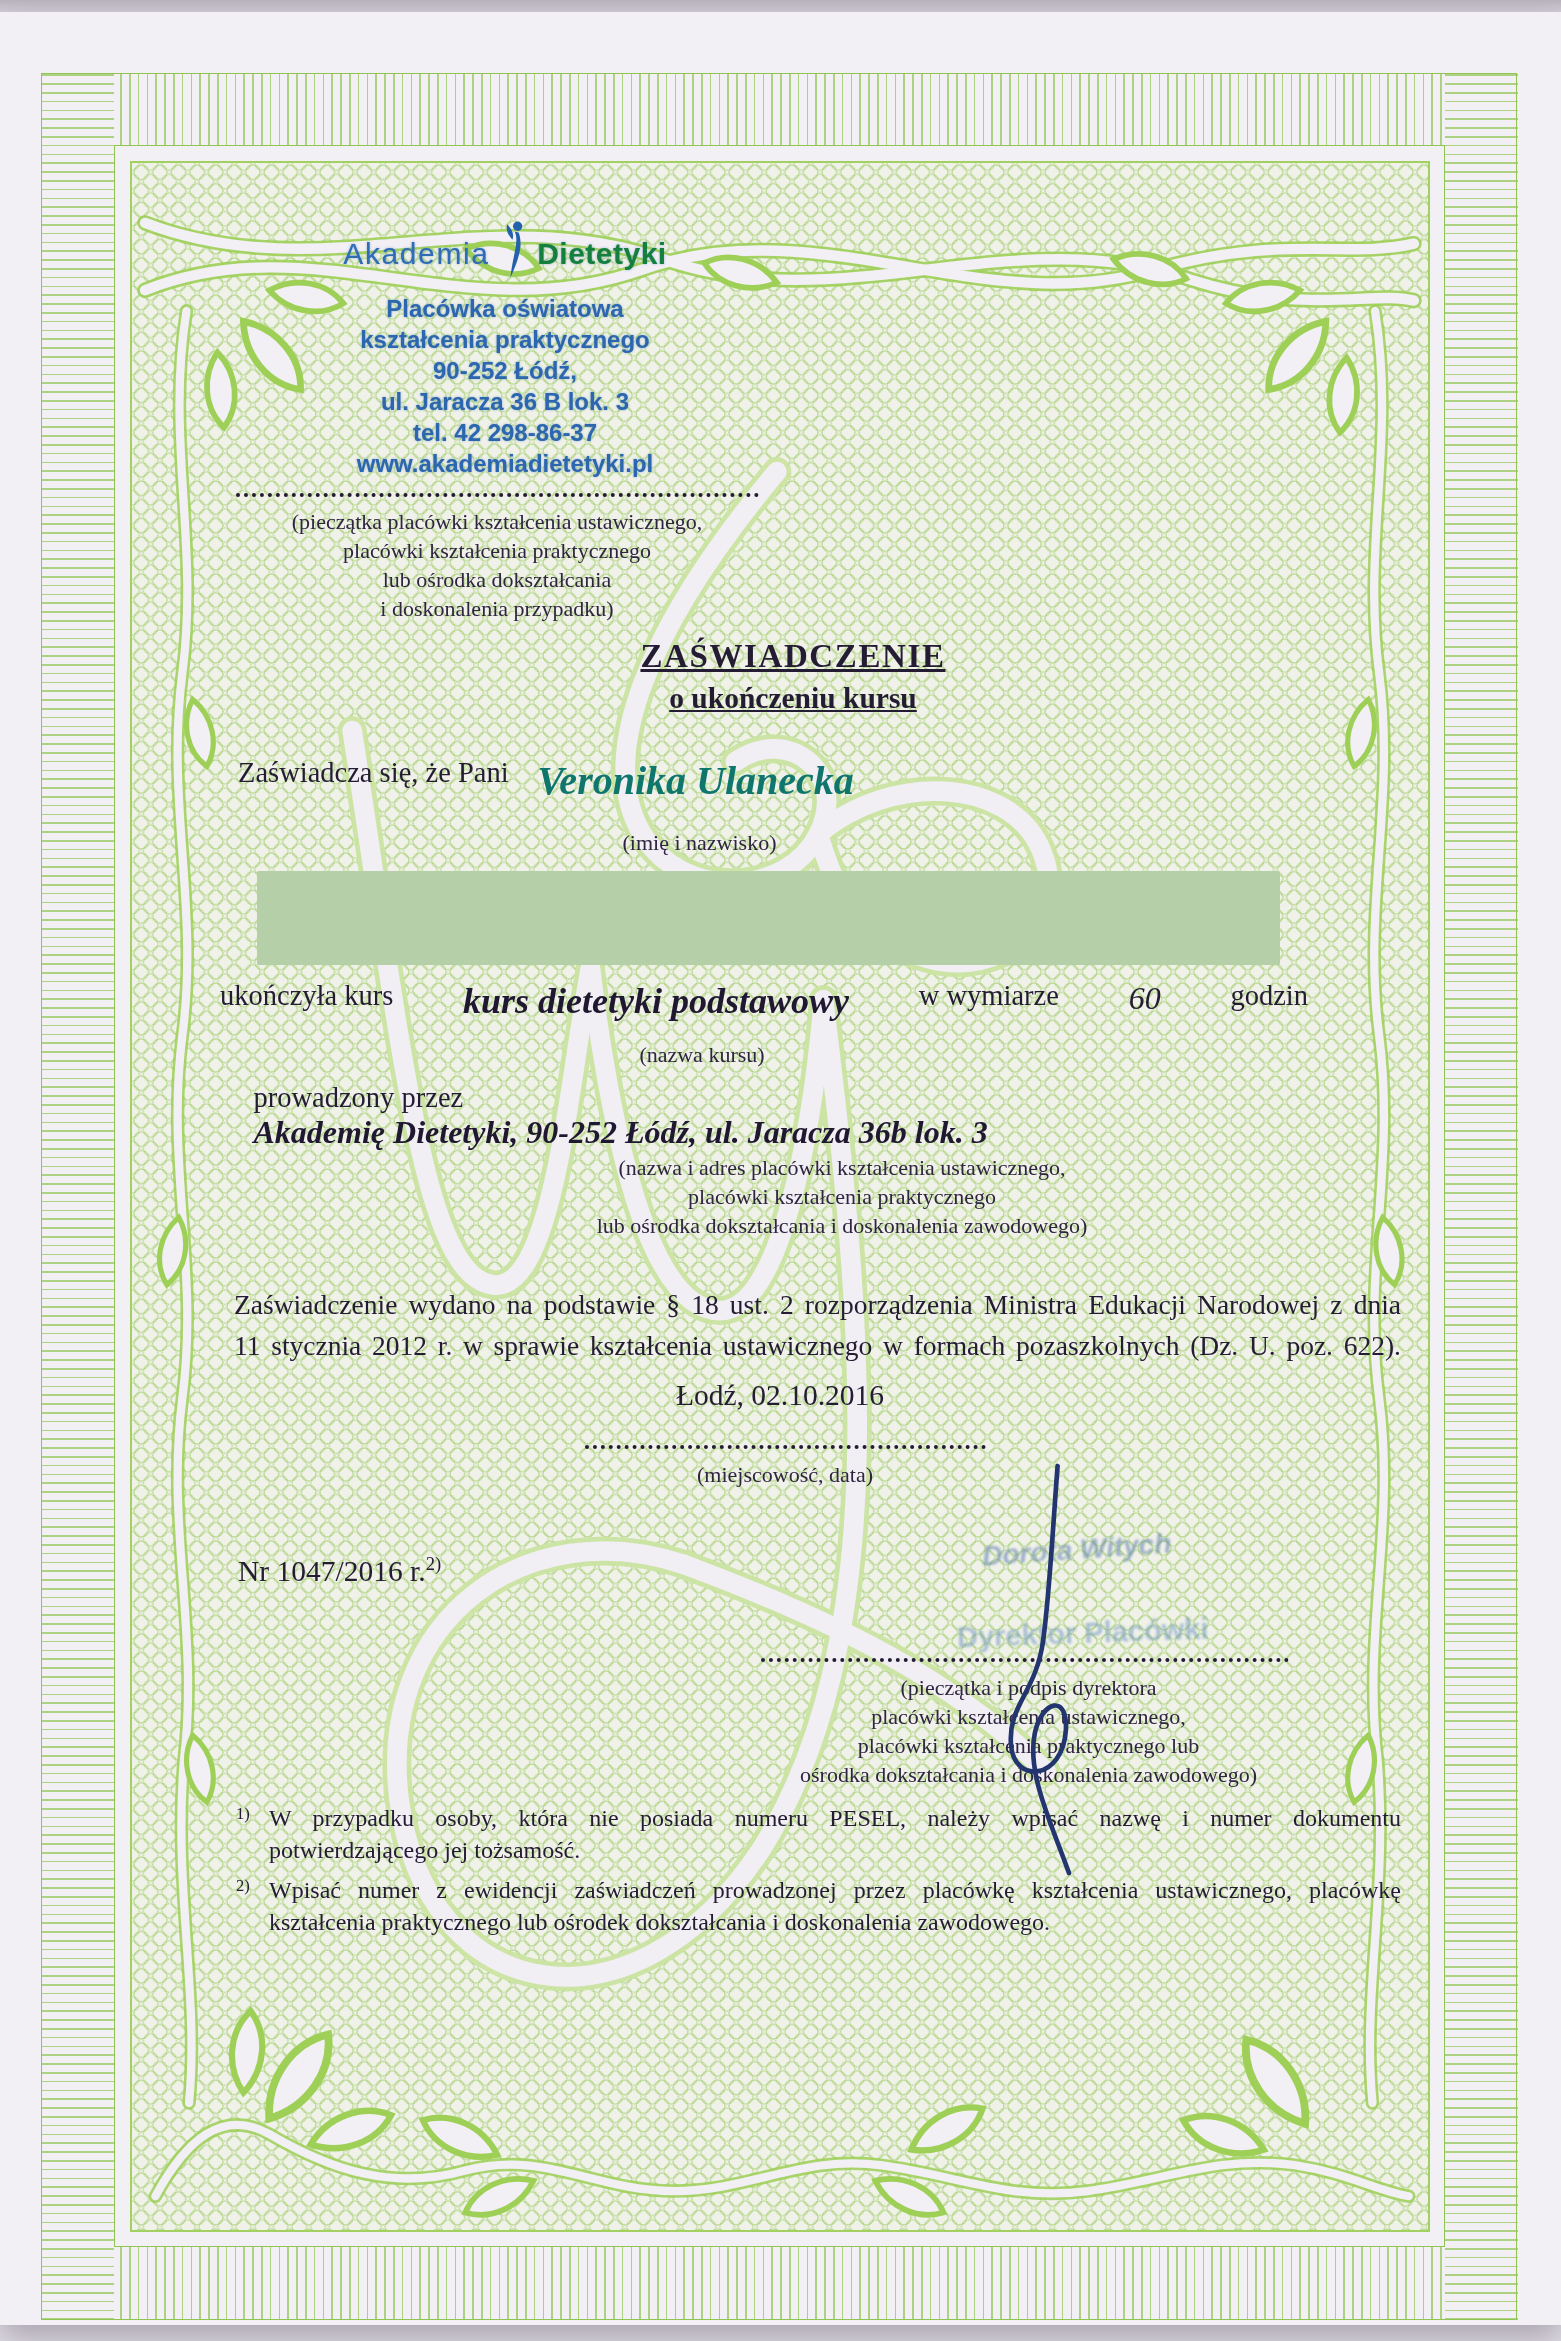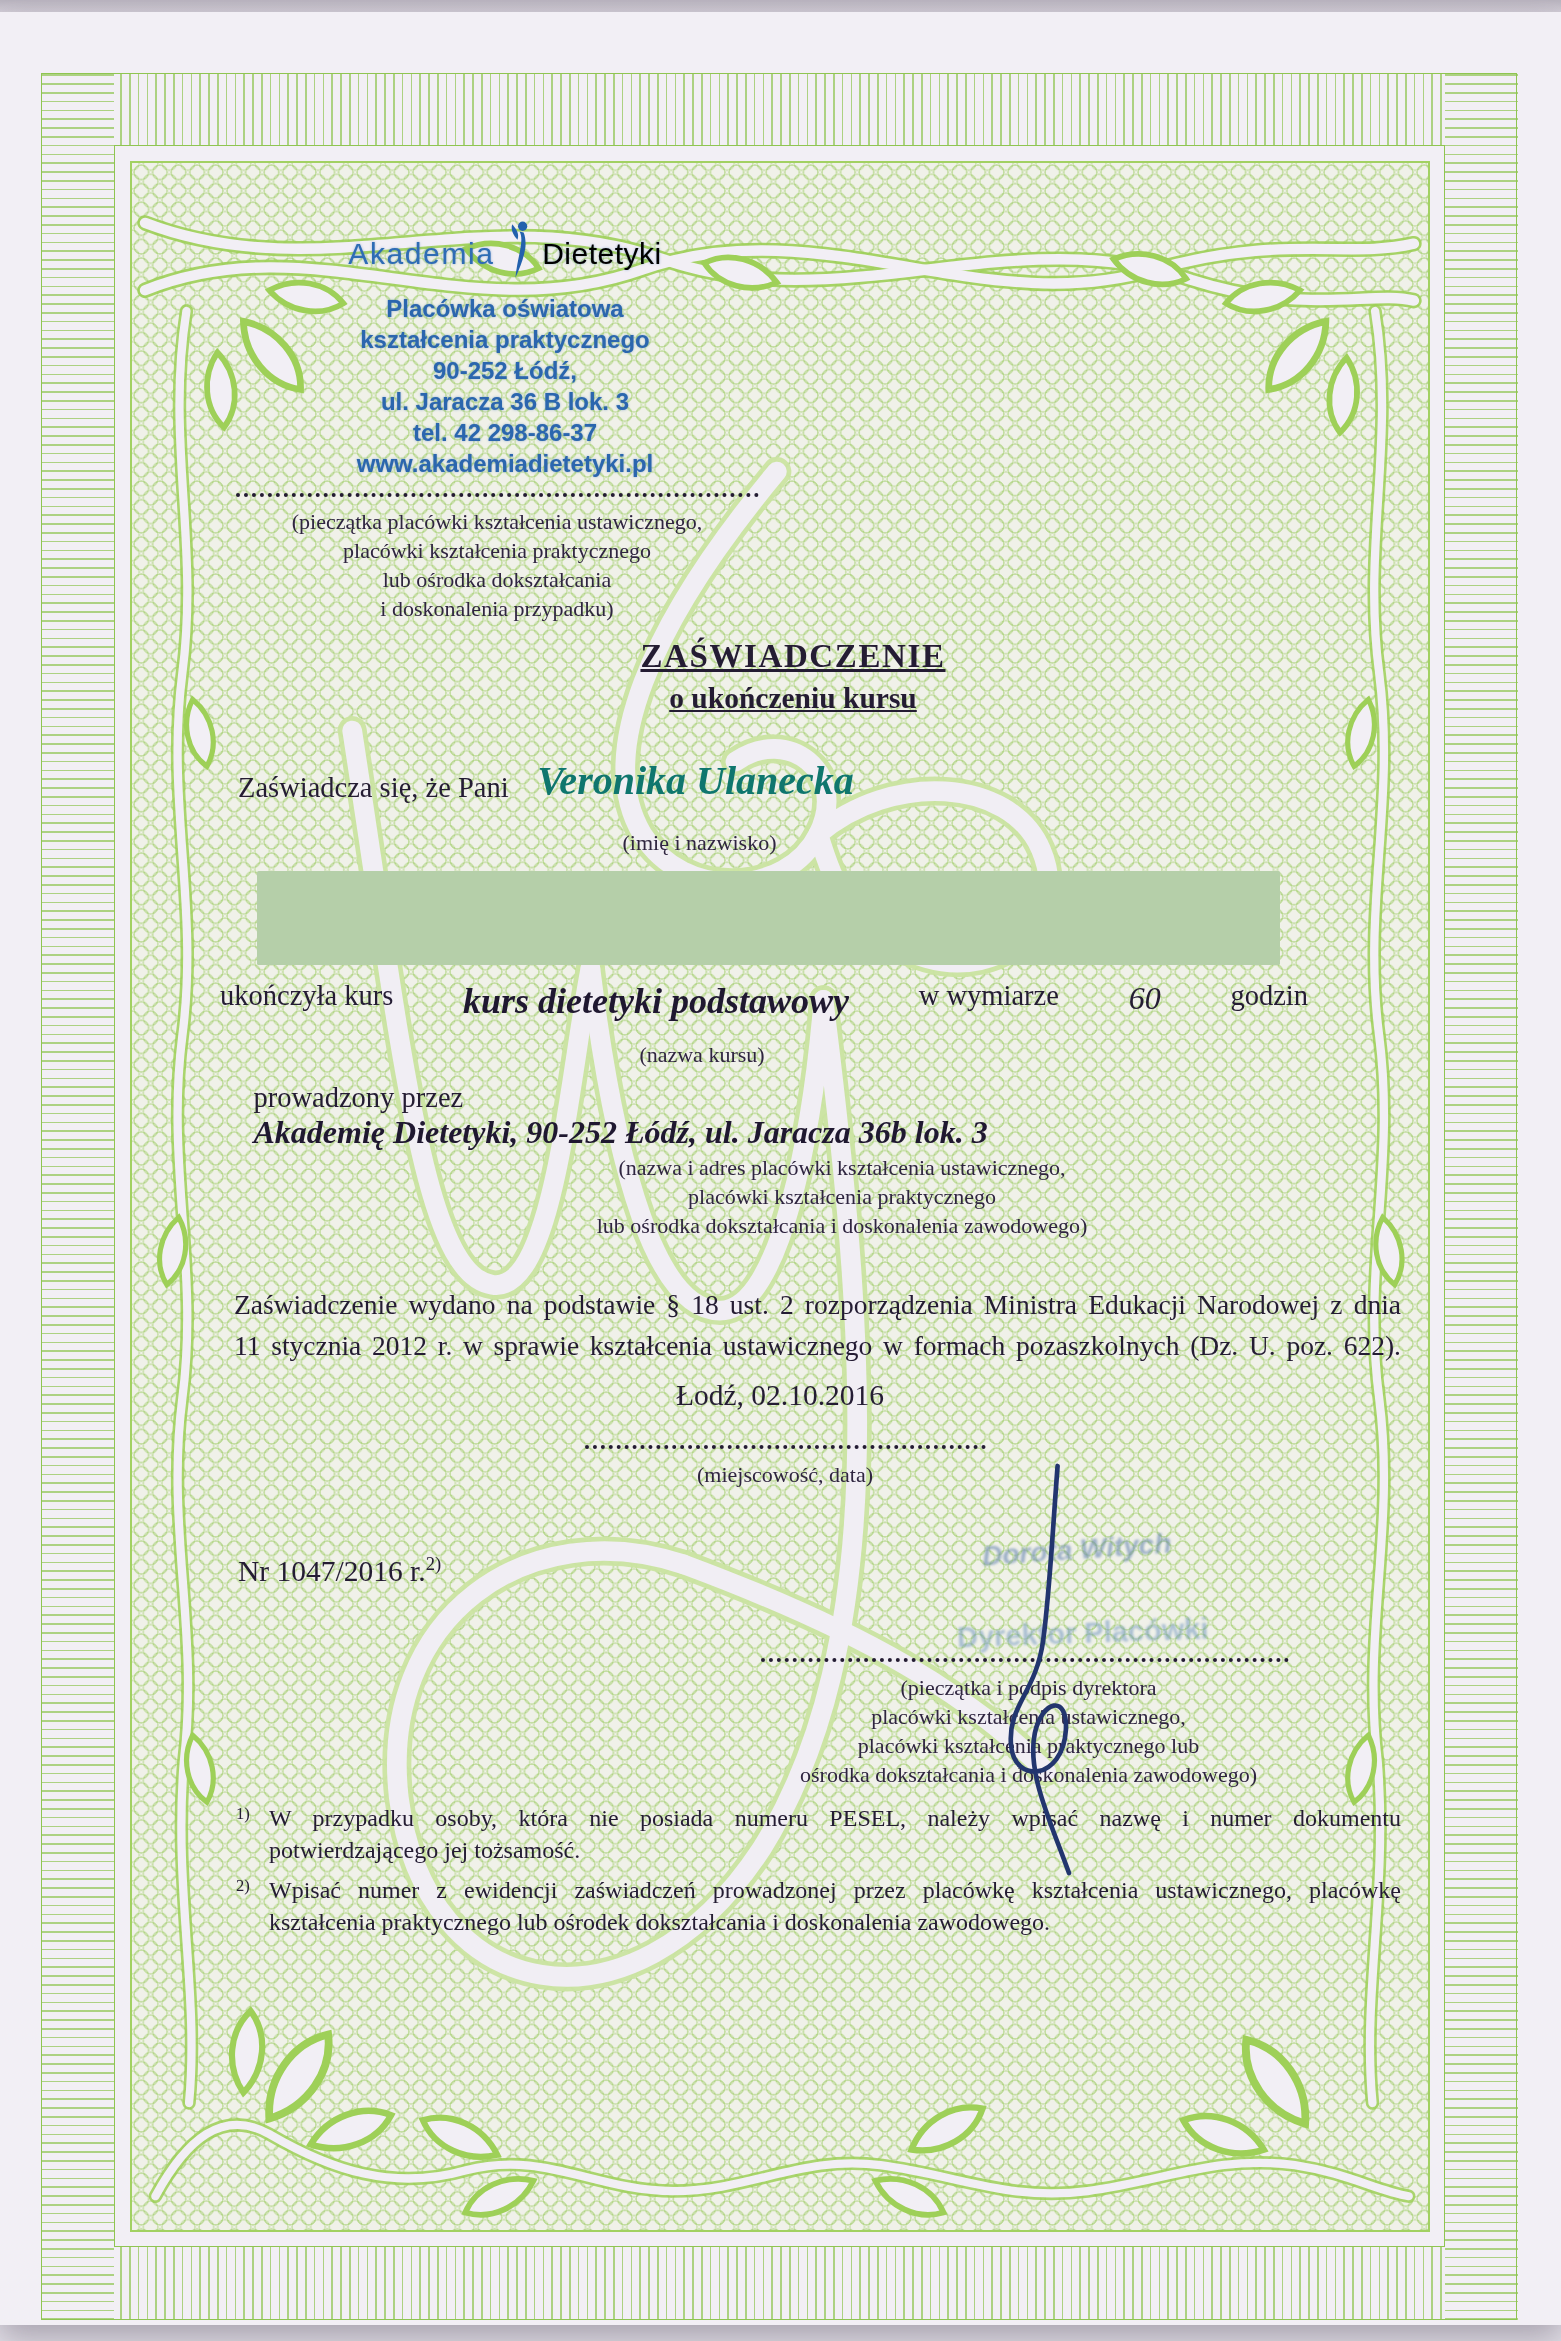--- a/index.html
+++ b/index.html
@@ -42,32 +42,32 @@
 
   
   .abs{position:absolute;}
   .center{text-align:center;}
   .serif{font-family:"Liberation Serif",serif;}
   .sans{font-family:"Liberation Sans",sans-serif;}
 
   .stamp-blue{color:#2b66ae;text-shadow:0 0 2.6px rgba(43,102,174,.45);}
   .logo-row{left:207px;top:227px;width:596px;display:flex;justify-content:center;align-items:center;gap:7.3px;}
   .logo-light{font-size:30px;font-weight:400;letter-spacing:1.6px;color:#2e6cb5;}
-  .logo-bold{font-size:30px;font-weight:400;letter-spacing:0.5px;color:#000000;}
+  .logo-bold{font-size:30px;font-weight:700;letter-spacing:0.5px;color:#15803d;}
   .logo-fig{width:33px;height:62px;margin-top:-7.3px;}
 
   .stamp-addr{left:207px;top:293px;width:596px;font-size:24px;line-height:31px;font-weight:700;}
   .dotted{border-bottom:4.7px dotted #241c33;height:0;}
   .small-cap{font-size:22px;line-height:29px;color:#2f2540;}
 
   .title-wrap{left:223px;top:638px;width:1140px;text-decoration:underline;}
   .title{font-size:33px;font-weight:700;letter-spacing:1.6px;}
   .subtitle{font-size:29.5px;font-weight:700;margin-top:7.3px;}
 
-  .line-recipient{left:238px;top:757px;width:1191px;display:flex;align-items:flex-end;}
+  .line-recipient{left:238px;top:757px;width:1191px;display:flex;align-items:flex-start;}
   .txt-main{font-size:28.5px;}
   .txt-name{font-size:40px;font-weight:700;font-style:italic;margin-left:28.5px;color:#0f766e;}
 
   .redaction{left:257px;top:871px;width:1023px;height:94px;background:#b5cfa9;border-radius:1.6px;}
 
   .line-course{left:220px;top:980px;width:1088px;display:flex;align-items:flex-start;justify-content:space-between;font-family:Liberation Serif, serif;}
   .txt-course{font-size:36px;font-weight:700;font-style:italic;color:#1f1830;}
   .txt-hours{font-size:32px;font-style:italic;}
 
   .line-provider{left:238px;top:1082px;width:1191px;display:flex;align-items:baseline;flex-direction:column;}

